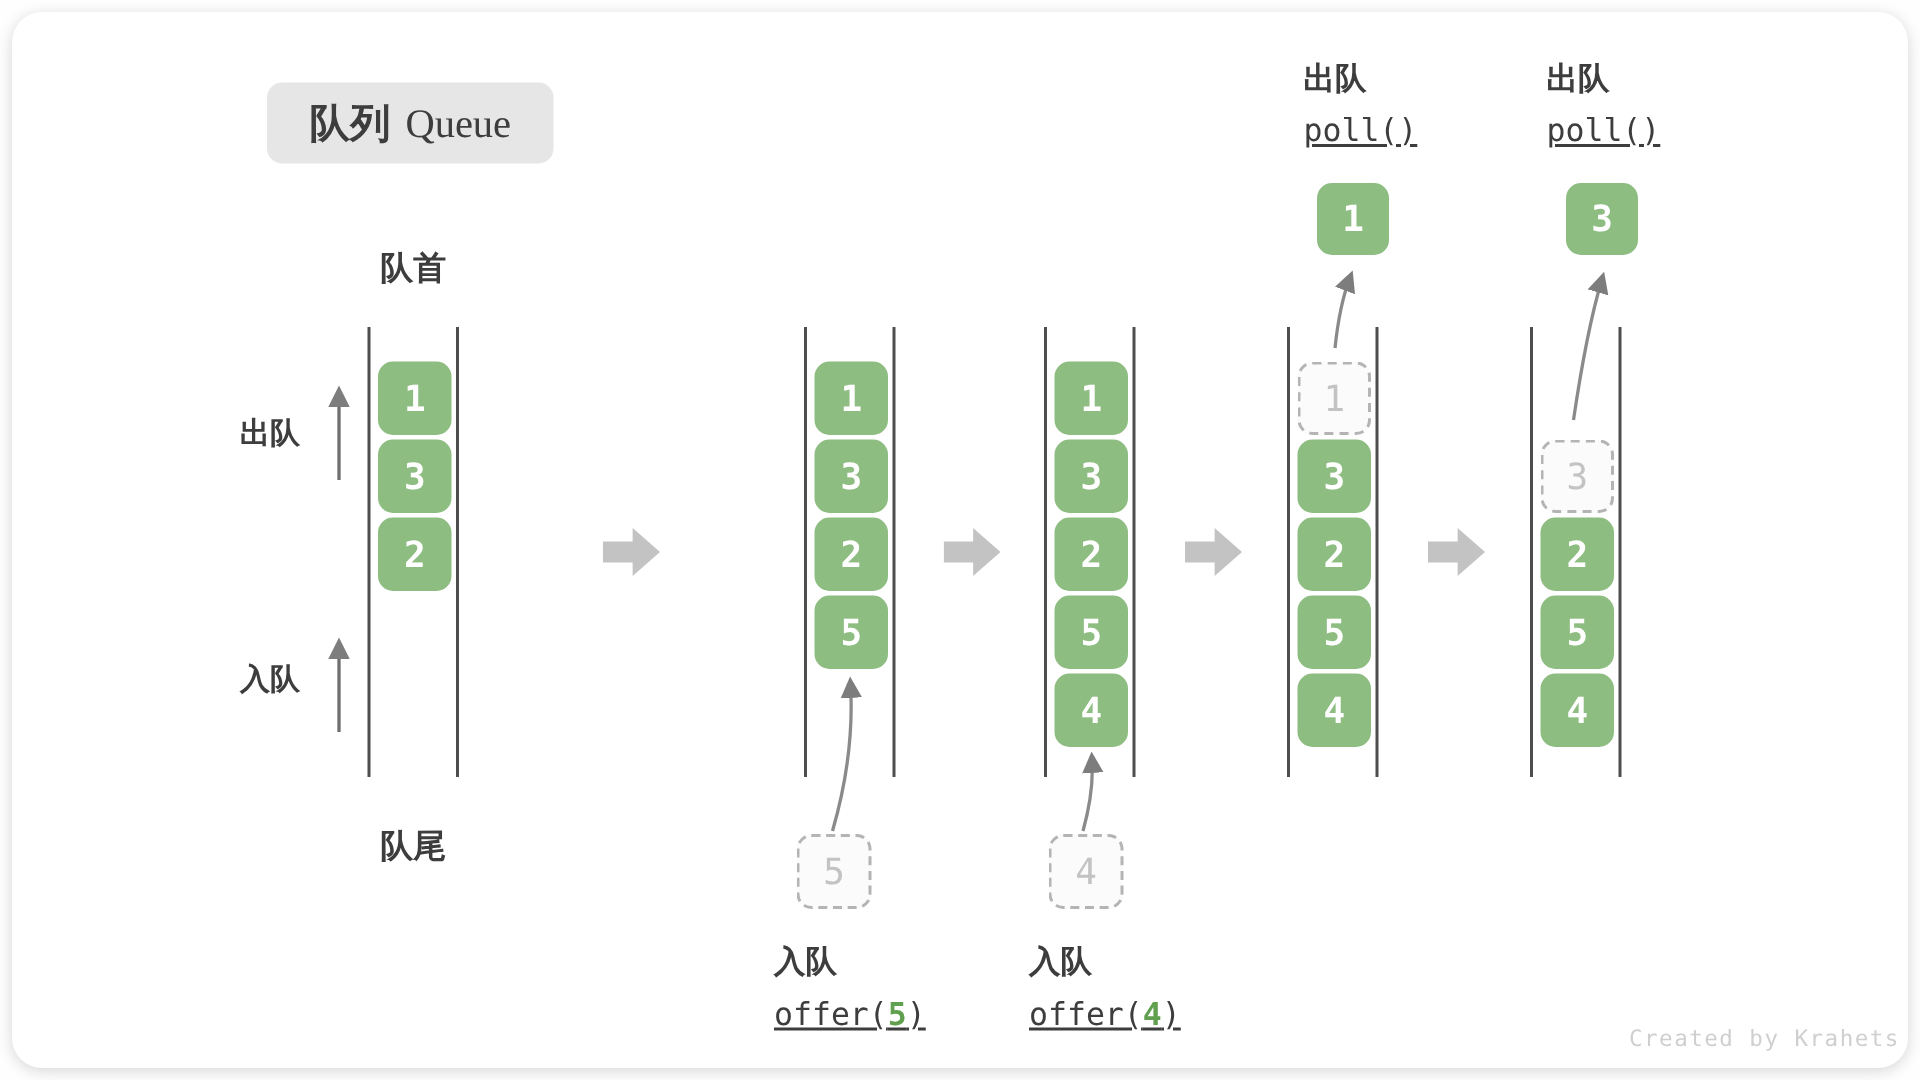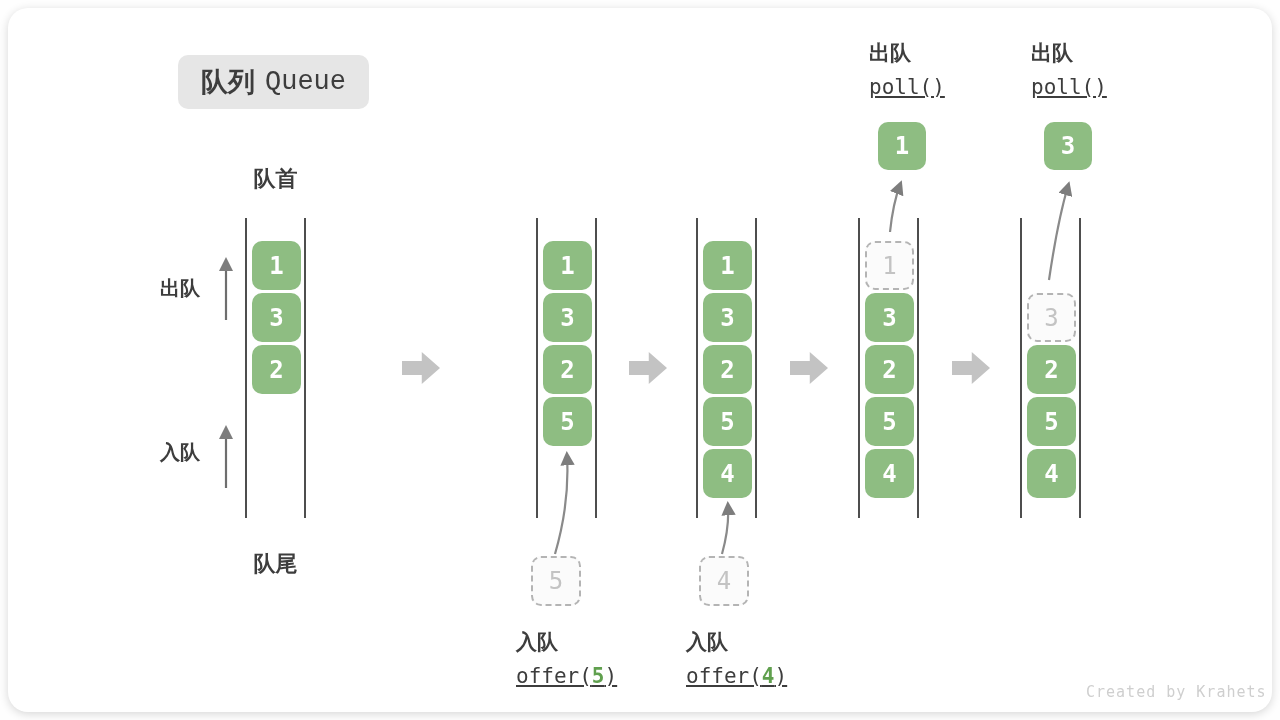--- a/index.html
+++ b/index.html
@@ -10,21 +10,21 @@
   *{margin:0;padding:0;box-sizing:border-box;}
   body{background:#fefefe;font-family:"Liberation Sans",sans-serif;}
   .canvas{position:relative;width:1280px;height:720px;overflow:hidden;}
   .card{position:absolute;left:8px;top:8px;right:8px;bottom:8px;background:#ffffff;
         border-radius:20px;box-shadow:0 2px 10px rgba(0,0,0,0.16);}
   
   .badge{position:absolute;left:170px;top:47px;width:191px;height:54px;background:var(--badge-bg);
          border-radius:10px;display:flex;align-items:center;justify-content:center;gap:10px;
          color:var(--text);font-size:27px;}
   .badge .zh{font-weight:bold;}
-  .badge .en{font-family:Liberation Mono, monospace;}
+  .badge .en{font-family:Liberation Serif, serif;}
   
   .lbl{position:absolute;color:var(--text);white-space:nowrap;}
   .lbl-front{left:237px;top:156px;width:61px;text-align:center;font-size:22px;font-weight:bold;}
   .lbl-rear{left:237px;top:541px;width:61px;text-align:center;font-size:22px;font-weight:bold;}
   .lbl-side{font-size:20px;font-weight:bold;}
   .lbl-dequeue{left:152px;top:267px;}
   .lbl-enqueue{left:152px;top:431px;}
   
   .queue{position:absolute;top:210px;width:61px;height:300px;
          border-left:2px solid var(--wall);border-right:2px solid var(--wall);}

